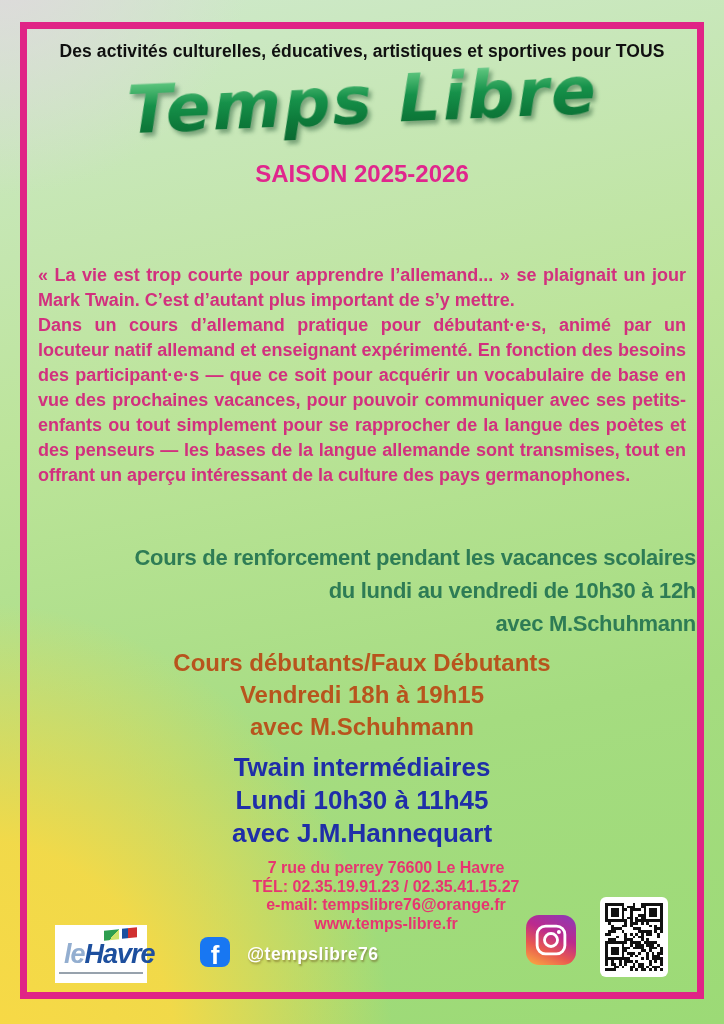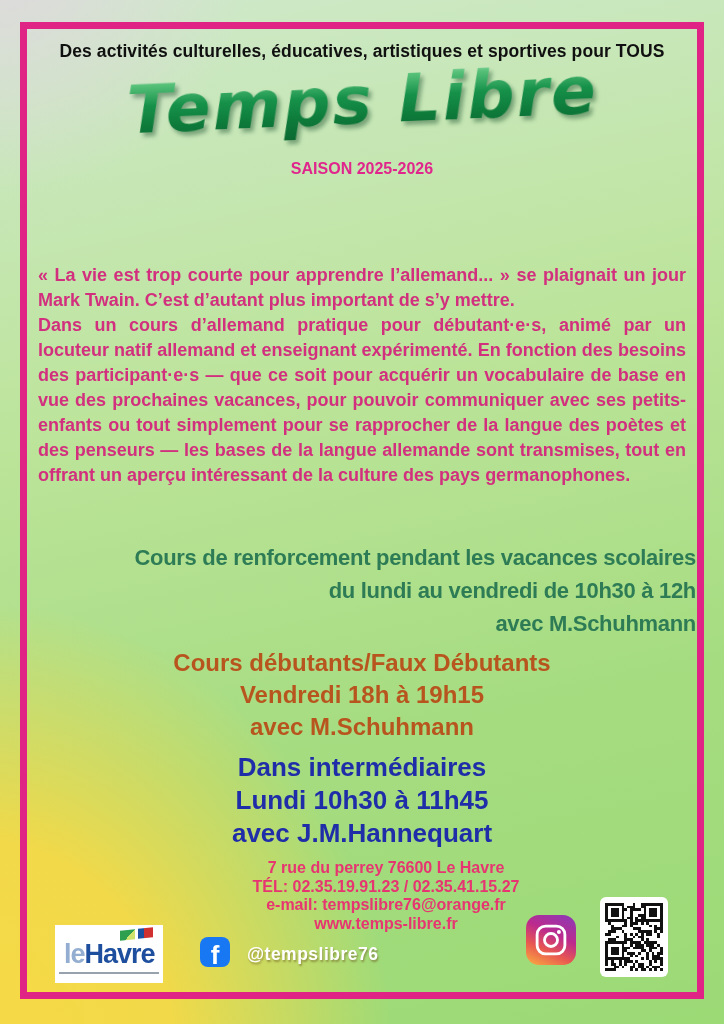--- a/index.html
+++ b/index.html
@@ -20,32 +20,32 @@
   .logo-wrap{top:62px;}
   .logo-text{
     display:inline-block;
     font:italic 800 66px "DejaVu Sans",sans-serif;
     letter-spacing:2px;
     transform:rotate(-2.5deg);
     background:linear-gradient(180deg,#eef8ef 0%,#57c179 18%,#16914a 45%,#0d7a3a 72%,#0a6830 100%);
     -webkit-background-clip:text;background-clip:text;color:transparent;
     filter:drop-shadow(3px 4px 2px rgba(25,80,45,0.45));
   }
-  .season{top:160px;color:#e0268d;font-size:16px;}
+  .season{top:160px;color:#e0268d;font-size:24px;}
   .main-title{top:199px;color:#e0268d;font-size:33px;letter-spacing:0.5px;}
   .intro{top:263px;left:38px;right:38px;color:#d2307e;font-size:18px;line-height:25px;text-align:justify;}
   .intro p{margin:0;text-align:justify;}
   .course{font-weight:bold;}
   .course div{white-space:nowrap;}
   .course-green{top:541px;color:#2e7c55;font-size:22px;line-height:33px;letter-spacing:-0.3px;text-align:right;}
   .course-orange{top:647px;color:#b8541d;font-size:24px;line-height:32px;}
   .course-blue{top:751px;color:#1f2ea8;font-size:26px;line-height:33px;}
   .contact{top:859px;color:#e73571;font-size:16px;line-height:18.5px;padding-left:48px;}
   
-  .lehavre-box{position:absolute;left:55px;top:925px;width:108px;height:58px;background:#fff;}
+  .lehavre-box{position:absolute;left:55px;top:925px;width:92px;height:58px;background:#fff;font-style:italic;}
   .lh-text{position:absolute;left:9px;top:14px;font-size:27px;letter-spacing:-1px;}
   .lh-le{color:#93aed0;}
   .lh-havre{color:#1d4f9e;}
   .lh-underline{position:absolute;left:4px;right:4px;top:47px;height:2px;background:#97a2ad;}
   .lh-flag{position:absolute;width:15px;height:10px;transform:skewY(-6deg);}
   .lh-flag-1{right:28px;top:5px;background:linear-gradient(135deg,#2e9e4f 60%,#cfe26b 60%);}
   .lh-flag-2{right:10px;top:3px;background:linear-gradient(90deg,#1b4fa0 38%,#d03030 38%);}
   .fb-icon{
     position:absolute;left:200px;top:937px;width:30px;height:30px;border-radius:8px;
     background:#1877f2;color:#fff;font-size:26px;text-align:center;line-height:36px;
@@ -91,21 +91,21 @@
     <div>avec M.Schuhmann</div>
   </div>
 
   <div class="abs course course-orange">
     <div>Cours débutants/Faux Débutants</div>
     <div>Vendredi 18h à 19h15</div>
     <div>avec M.Schuhmann</div>
   </div>
 
   <div class="abs course course-blue">
-    <div>Dans intermédiaires</div>
+    <div>Twain intermédiaires</div>
     <div>Lundi 10h30 à 11h45</div>
     <div>avec J.M.Hannequart</div>
   </div>
 
   <div class="abs contact">
     <div>7 rue du perrey 76600 Le Havre</div>
     <div>TÉL: 02.35.19.91.23 / 02.35.41.15.27</div>
     <div>e-mail: tempslibre76@orange.fr</div>
     <div>www.temps-libre.fr</div>
   </div>

